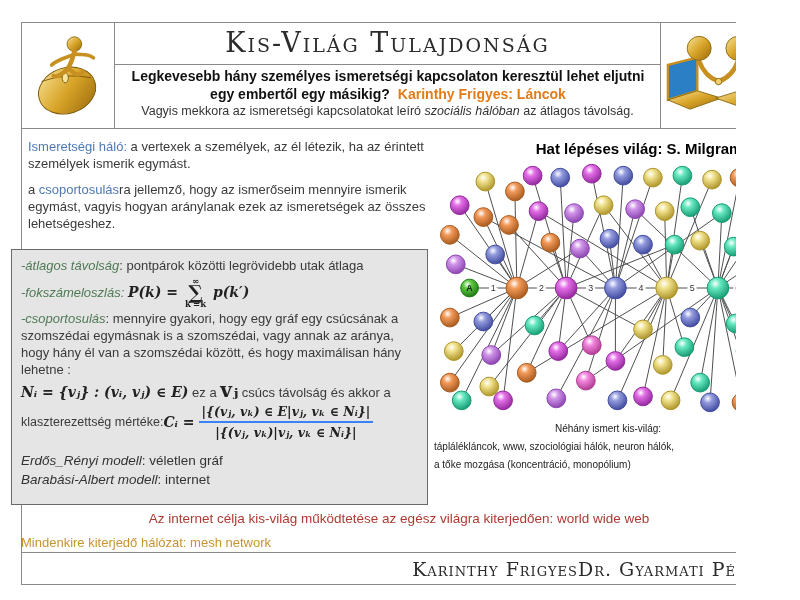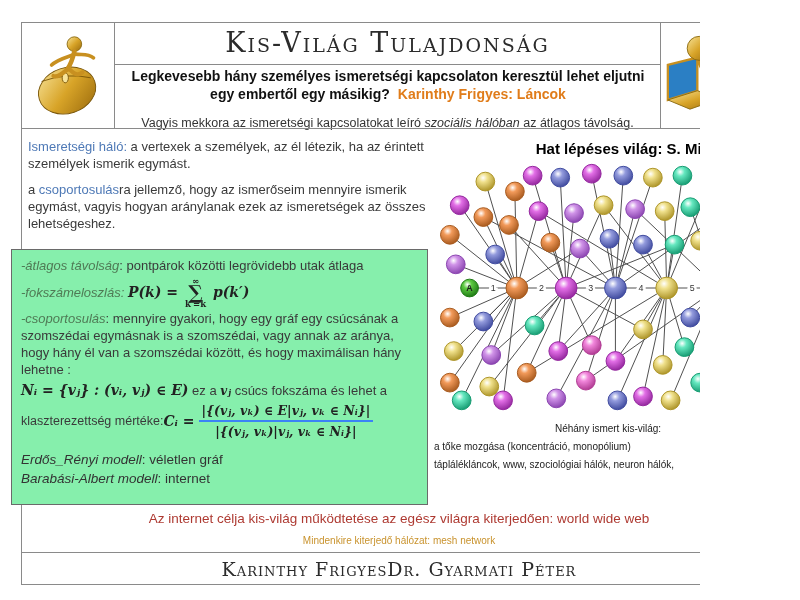--- a/index.html
+++ b/index.html
@@ -1,66 +1,66 @@
 <!DOCTYPE html>
 <html><head>
 <meta charset="utf-8">
 <style>
   html,body{margin:0;padding:0;background:#fff;}
   .slide{position:relative;width:700px;height:600px;background:#fff;overflow:hidden;
-         font-family:"Liberation Sans","DejaVu Sans",sans-serif;color:#333;}
+         font-family:"Liberation Sans","DejaVu Sans",sans-serif;color:#333;padding-left:36px;}
   .frame{position:absolute;left:21px;top:22px;width:756px;height:563px;
          border:1px solid #8a8a8a;box-sizing:border-box;}
   .icon-box{position:absolute;top:22px;height:106px;box-sizing:border-box;background:#fff;
             display:flex;align-items:center;justify-content:center;}
   .icon-box.left{left:21px;width:94px;border-left:1px solid #8a8a8a;border-right:1px solid #8a8a8a;border-top:1px solid #8a8a8a;}
   .icon-box.right{left:660px;width:117px;border-left:1px solid #8a8a8a;border-right:1px solid #8a8a8a;border-top:1px solid #8a8a8a;}
   .title{position:absolute;left:115px;top:27px;width:545px;text-align:center;
          font-family:"DejaVu Serif","Liberation Serif",serif;font-variant:small-caps;
          font-size:27px;letter-spacing:2px;color:#2b2b2b;}
   .title-underline{position:absolute;left:115px;top:64px;width:545px;border-top:1px solid #8a8a8a;}
   .question{position:absolute;left:118px;top:67px;width:540px;text-align:center;
             font-size:14px;font-weight:bold;color:#111;line-height:18px;}
   .credit{color:#e07c1a;margin-left:8px;}
-  .subtitle{position:absolute;left:115px;top:116px;width:545px;text-align:center;font-size:12.5px;color:#333;}
+  .subtitle{position:absolute;left:115px;top:104px;width:545px;text-align:center;font-size:12.5px;color:#333;}
   .header-rule{position:absolute;left:21px;top:128px;width:756px;border-top:1px solid #8a8a8a;}
 
   .para{position:absolute;left:28px;width:400px;font-size:13px;line-height:17px;color:#3a3a3a;}
   .para1{top:138px;} .para2{top:181px;}
   .term-blue{color:#4e79b6;}
   .term-green{color:#4f7a55;font-style:italic;}
 
   .formula-box{position:absolute;left:11px;top:249px;width:417px;height:256px;box-sizing:border-box;
-               border:1px solid #6a6a6a;background:#86efac;padding:7px 9px;font-size:13px;line-height:17px;color:#3a3a3a;}
+               border:1px solid #6a6a6a;background:#e5e5e5;padding:7px 9px;font-size:13px;line-height:17px;color:#3a3a3a;}
   .math{font-family:"DejaVu Serif","DejaVu Sans",serif;font-style:italic;font-size:14px;color:#222;font-weight:bold;}
   .bigsum{display:inline-flex;flex-direction:column;align-items:center;vertical-align:middle;
           line-height:.95;font-size:8.5px;font-style:normal;margin:0 2px;}
   .sumsym{font-size:19px;font-family:"DejaVu Serif",serif;line-height:.8;}
   .formula-line{margin:3px 0 2px;}
   .f2-line{margin:4px 0 2px;}
-  .mathv{font-family:"DejaVu Serif",serif;font-style:italic;font-weight:bold;font-size:12px;color:#222;}
+  .mathv{font-family:"DejaVu Serif",serif;font-weight:bold;font-size:20px;color:#222;}
   .cluster-line{margin:2px 0 10px;display:flex;align-items:center;font-size:12.5px;}
   .frac{display:inline-flex;flex-direction:column;text-align:center;vertical-align:middle;
         font-size:12.5px;margin-left:4px;}
   .frac .num{border-bottom:2px solid #3b82f6;padding:0 3px 1px;}
   .frac .den{padding:1px 3px 0;}
   .models{margin-top:9px;font-size:13.5px;line-height:19px;color:#333;}
   .models i{font-style:italic;}
 
   .milgram-heading{position:absolute;left:440px;top:140px;width:340px;text-align:right;
                    font-size:15px;font-weight:bold;color:#000;}
   .network{position:absolute;left:440px;top:160px;width:340px;height:258px;}
   .caption{position:absolute;left:434px;top:420px;width:348px;font-size:10px;line-height:18px;color:#222;}
   .caption .cap1{text-align:center;}
 
   .bottom1{position:absolute;left:21px;top:511px;width:756px;text-align:center;font-size:13.5px;color:#ae3a32;}
-  .bottom2{position:absolute;left:21px;top:535px;width:756px;text-align:center;font-size:10px;color:#c9932e;}
+  .bottom2{position:absolute;left:21px;top:535px;width:756px;font-size:13px;color:#c9932e;}
 
   .footer{position:absolute;left:21px;top:552px;width:756px;height:33px;box-sizing:border-box;
-          border-top:1px solid #8a8a8a;display:flex;justify-content:center;align-items:center;
+          border-top:1px solid #8a8a8a;display:flex;justify-content:flex-end;align-items:center;
           padding:0 10px;font-family:"DejaVu Serif","Liberation Serif",serif;font-variant:small-caps;
           font-size:19px;letter-spacing:1px;color:#2b2b2b;}
 </style>
 </head>
 <body>
 
 <div class="slide">
   <div class="frame"></div>
 
   <div class="icon-box left">
@@ -139,21 +139,21 @@
             <span class="sumsym">∑</span>
             <span>k′=k</span>
           </span>
         <span>p(k′)</span>
       </span>
     </div>
     <div>
       <span class="term-green">-csoportosulás</span><span>: mennyire gyakori, hogy egy gráf egy csúcsának a szomszédai egymásnak is a szomszédai, vagy annak az aránya, hogy hány él van a szomszédai között, és hogy maximálisan hány lehetne :</span>
     </div>
     <div class="f2-line">
-      <span class="math">Nᵢ = {vⱼ} : (vᵢ, vⱼ) ∈ E)</span><span> ez a </span><span class="mathv">vⱼ</span><span> csúcs fokszáma és lehet a</span>
+      <span class="math">Nᵢ = {vⱼ} : (vᵢ, vⱼ) ∈ E)</span><span> ez a </span><span class="mathv">vⱼ</span><span> csúcs távolság és akkor a</span>
     </div>
     <div class="cluster-line">
       <span>klaszterezettség mértéke: </span>
       <span class="math">Cᵢ =</span>
       <span class="frac math">
         <span class="num">|{(vⱼ, vₖ) ∈ E|vⱼ, vₖ ∈ Nᵢ}|</span>
         <span class="den">|{(vⱼ, vₖ)|vⱼ, vₖ ∈ Nᵢ}|</span>
       </span>
     </div>
     <div class="models">
@@ -368,22 +368,22 @@
       <text x="204" y="131" text-anchor="middle" font-size="9" fill="#333" font-family="Liberation Sans, sans-serif" paint-order="stroke" stroke="#ffffff" stroke-width="5">4</text>
       <text x="256" y="131" text-anchor="middle" font-size="9" fill="#333" font-family="Liberation Sans, sans-serif" paint-order="stroke" stroke="#ffffff" stroke-width="5">5</text>
       <text x="302" y="131" text-anchor="middle" font-size="9" fill="#333" font-family="Liberation Sans, sans-serif" paint-order="stroke" stroke="#ffffff" stroke-width="5">6</text>
       <text x="30" y="131.2" text-anchor="middle" font-size="9" font-weight="bold" fill="#1d1d1d" font-family="Liberation Sans, sans-serif">A</text>
       <text x="322" y="131.2" text-anchor="middle" font-size="9" font-weight="bold" fill="#1d1d1d" font-family="Liberation Sans, sans-serif">B</text>
       <text x="341" y="255" text-anchor="end" font-size="5.5" fill="#99a3aa" font-family="Liberation Sans, sans-serif">dw-2010</text>
     </svg>
 
   <div class="caption">
     <div class="cap1">Néhány ismert kis-világ:</div>
+    <div>táplálékláncok, www, szociológiai hálók, neuron hálók,</div>
     <div>a tőke mozgása (koncentráció, monopólium)</div>
-    <div>táplálékláncok, www, szociológiai hálók, neuron hálók,</div>
   </div>
 
   <div class="bottom1">Az internet célja kis-világ működtetése az egész világra kiterjedően: world wide web</div>
   <div class="bottom2">Mindenkire kiterjedő hálózat: mesh network</div>
 
   <div class="footer">
     <span class="fl">Karinthy Frigyes</span>
     <span class="fr">Dr. Gyarmati Péter</span>
   </div>
 </div>

